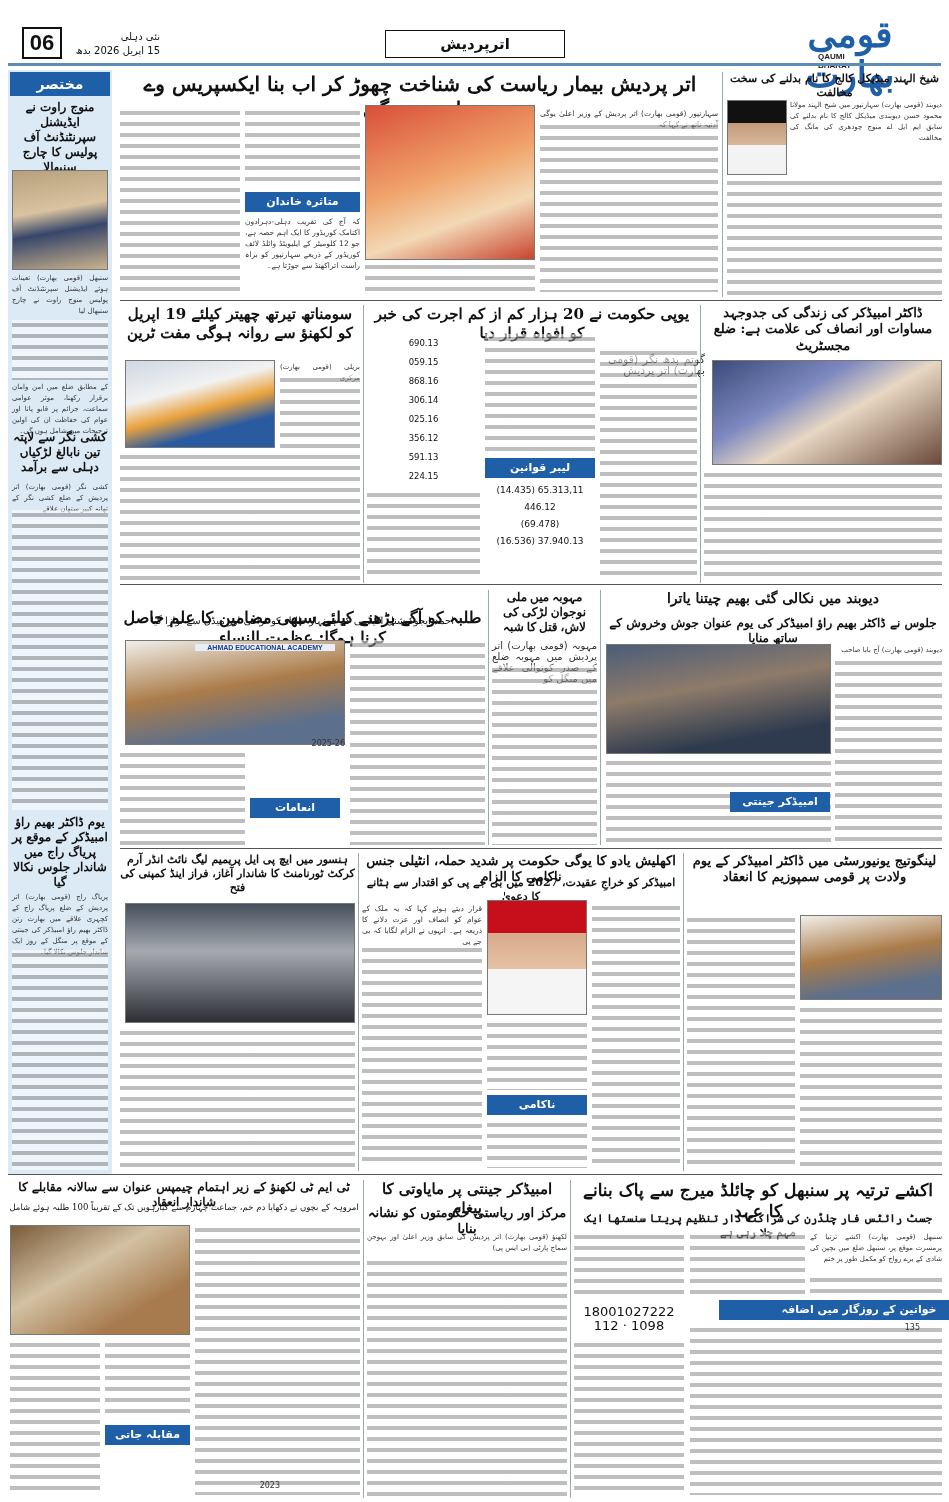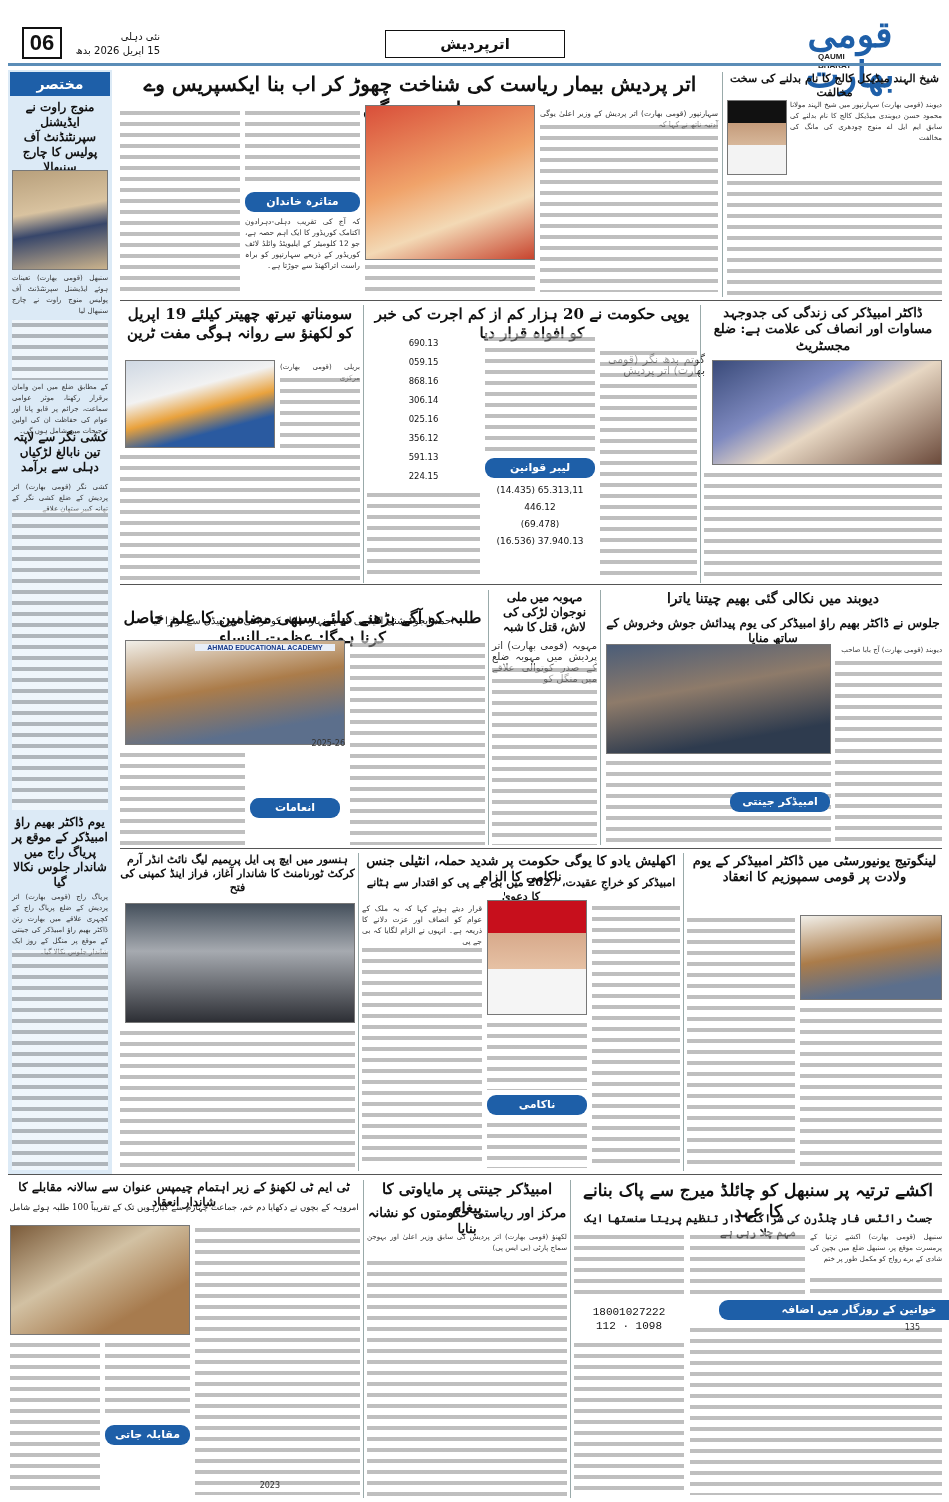--- a/index.html
+++ b/index.html
@@ -24,21 +24,21 @@
   .photo.red { background: linear-gradient(160deg, #d94f3a, #f0a36a 45%, #f3d9b5 70%, #c7442e); }
   .photo.crowd { background: linear-gradient(170deg, #4b5d78, #8e7b6a 40%, #2e3b4e 80%); }
   .photo.class { background: linear-gradient(150deg, #7b5b3a, #d2c1a3 40%, #a77b4e 75%); }
   .photo.night { background: linear-gradient(180deg, #45505c, #a6aab0 40%, #2d2f35); }
   .photo.train { background: linear-gradient(165deg, #cfd8e3, #f2f2f2 35%, #e9a23d 55%, #2a5aa0 75%); }
   .photo.hall { background: linear-gradient(170deg, #f1efe9, #ab7c4a 45%, #5c6f8c 80%); }
   .photo.officer { background: linear-gradient(170deg, #b8a07c, #d9c3a0 40%, #37466a 60%, #cbb38c); }
   .photo.maulana { background: linear-gradient(180deg, #111 0, #111 30%, #c49b7a 30%, #d7b79a 60%, #f3f3f3 60%); }
   .photo.akh { background: linear-gradient(180deg, #c70f1c 0, #c70f1c 28%, #d7a98b 28%, #e6c1a4 60%, #f5f5f5 60%); }
   .photo.amb { background: linear-gradient(150deg, #3a4b7a, #7f8ac0 35%, #e7d7c3 55%, #6b4a3b); }
-  .blue-label { background: #1e5fa8; color: #fff; font: bold 11px "DejaVu Sans", sans-serif; text-align: center; line-height: 20px; height: 20px; border-radius: 9px; }
+  .blue-label { background: #1e5fa8; color: #fff; font: bold 11px "DejaVu Sans", sans-serif; text-align: center; line-height: 20px; height: 20px; }
   .sidebar { left: 8px; top: 70px; width: 104px; height: 1105px; background: #dceaf6; }
   .sidebar-title { left: 10px; top: 72px; width: 100px; height: 24px; background: #1e5fa8; color: #fff; font: bold 14px "DejaVu Sans", sans-serif; text-align: center; line-height: 24px; }
   .col-rule { width: 1px; background: #9aa; }
   .h-rule { height: 1px; background: #555; }
 </style>
 </head>
 <body>
 
 <div class="abs page-no">06</div>
 <div class="abs dateline rtl">
@@ -132,21 +132,21 @@
 <div class="abs textblock" style="left:120px;top:750px;width:125px;height:95px;"></div>
 <div class="abs textblock" style="left:350px;top:740px;width:135px;height:105px;"></div>
 
 <div class="abs col-rule" style="left:488px;top:590px;height:255px;"></div>
 <div class="abs headline rtl" style="left:492px;top:590px;width:105px;font-size:12px;text-align:center;font-family:Liberation Serif, serif;">مہوبہ میں ملی نوجوان لڑکی کی لاش، قتل کا شبہ</div>
 <div class="abs body-text rtl" style="left:492px;top:640px;width:105px;font-size:10px;">مہوبہ (قومی بھارت) اتر پردیش میں مہوبہ ضلع کے صدر کوتوالی علاقے میں منگل کو</div>
 <div class="abs textblock" style="left:492px;top:665px;width:105px;height:180px;"></div>
 
 <div class="abs col-rule" style="left:600px;top:590px;height:255px;"></div>
 <div class="abs headline rtl" style="left:604px;top:590px;width:338px;font-size:14px;text-align:center;">دیوبند میں نکالی گئی بھیم چیتنا یاترا</div>
-<div class="abs headline rtl" style="left:604px;top:616px;width:338px;font-size:12px;text-align:center;">جلوس نے ڈاکٹر بھیم راؤ امبیڈکر کی یوم پیدائش جوش وخروش کے ساتھ منایا</div>
+<div class="abs headline rtl" style="left:604px;top:616px;width:338px;font-size:12px;text-align:center;">جلوس نے ڈاکٹر بھیم راؤ امبیڈکر کی یوم عنوان جوش وخروش کے ساتھ منایا</div>
 <div class="abs photo crowd" style="left:606px;top:644px;width:225px;height:110px;"></div>
 <div class="abs body-text rtl" style="left:835px;top:645px;width:107px;font-size:7px;">دیوبند (قومی بھارت) آج بابا صاحب</div>
 <div class="abs textblock" style="left:835px;top:658px;width:107px;height:185px;"></div>
 <div class="abs textblock" style="left:606px;top:758px;width:225px;height:85px;"></div>
 <div class="abs blue-label rtl" style="left:730px;top:792px;width:100px;">امبیڈکر جینتی</div>
 
 <div class="abs h-rule" style="left:120px;top:848px;width:822px;"></div>
 
 <div class="abs headline rtl" style="left:120px;top:853px;width:235px;font-size:11px;text-align:center;">ہنسور میں ایچ پی ایل پریمیم لیگ نائٹ انڈر آرم کرکٹ ٹورنامنٹ کا شاندار آغاز، فراز اینڈ کمپنی کی فتح</div>
 <div class="abs photo night" style="left:125px;top:903px;width:230px;height:120px;"></div>
@@ -187,19 +187,19 @@
 <div class="abs textblock" style="left:367px;top:1258px;width:200px;height:238px;"></div>
 
 <div class="abs col-rule" style="left:570px;top:1180px;height:318px;"></div>
 <div class="abs headline rtl" style="left:574px;top:1180px;width:368px;font-size:17px;text-align:center;">اکشے ترتیہ پر سنبھل کو چائلڈ میرج سے پاک بنانے کا عہد</div>
 <div class="abs headline rtl" style="left:574px;top:1212px;width:368px;font-size:11px;text-align:center;">جسٹ رائٹس فار چلڈرن کی شراکت دار تنظیم پریتا سنستھا ایک مہم چلا رہی ہے</div>
 <div class="abs body-text rtl" style="left:810px;top:1232px;width:132px;font-size:7px;">سنبھل (قومی بھارت) اکشے ترتیا کے پرمسرت موقع پر، سنبھل ضلع میں بچپن کی شادی کے برے رواج کو مکمل طور پر ختم</div>
 <div class="abs textblock" style="left:810px;top:1275px;width:132px;height:22px;"></div>
 <div class="abs textblock" style="left:690px;top:1232px;width:115px;height:65px;"></div>
 <div class="abs textblock" style="left:574px;top:1232px;width:110px;height:65px;"></div>
 <div class="abs blue-label rtl" style="left:719px;top:1300px;width:280px;">خواتین کے روزگار میں اضافہ</div>
-<div class="abs rtl" style="left:574px;top:1305px;width:110px;font-size:11px;line-height:14px;font-family:Liberation Mono, monospace;">
+<div class="abs rtl" style="left:574px;top:1305px;width:110px;font-size:13px;line-height:14px;">
   <div>18001027222</div>
   <div><span>1098</span> · <span>112</span></div>
 </div>
 <div class="abs textblock" style="left:574px;top:1340px;width:110px;height:155px;"></div>
 <div class="abs textblock" style="left:690px;top:1325px;width:252px;height:170px;"></div>
 <div class="abs body-text rtl" style="left:860px;top:1322px;width:60px;font-size:8px;">135</div>
 
 </body></html>

